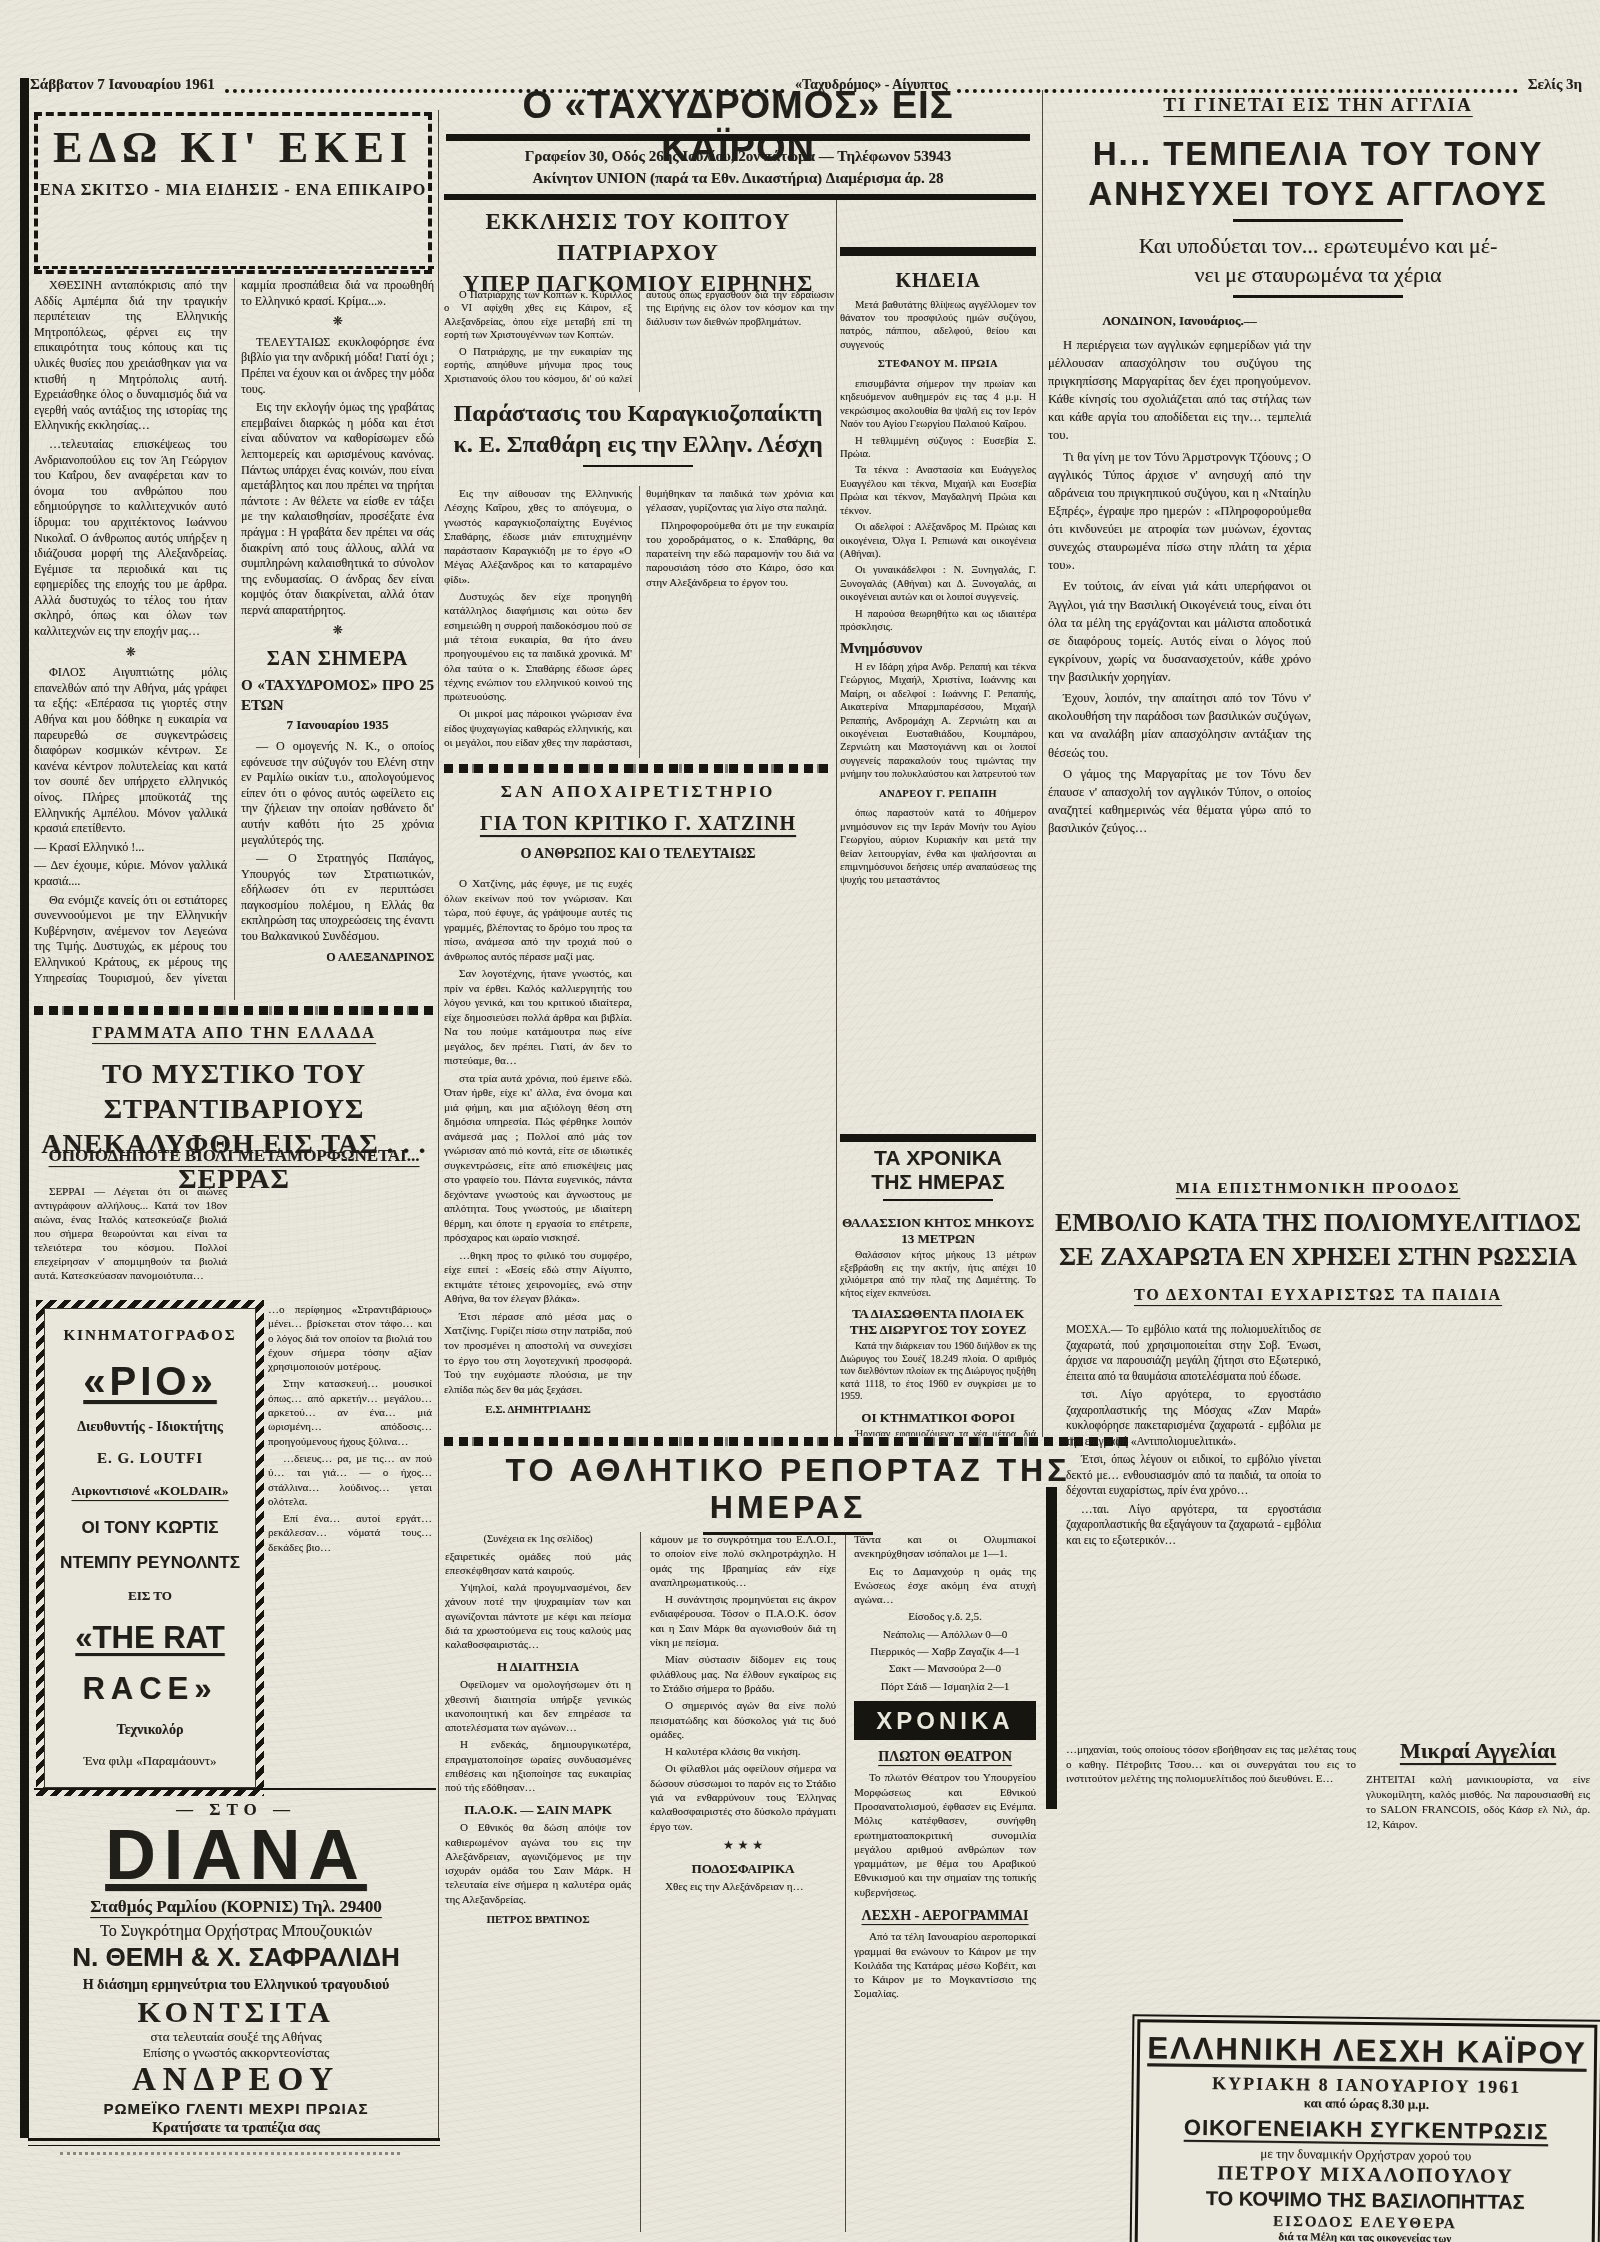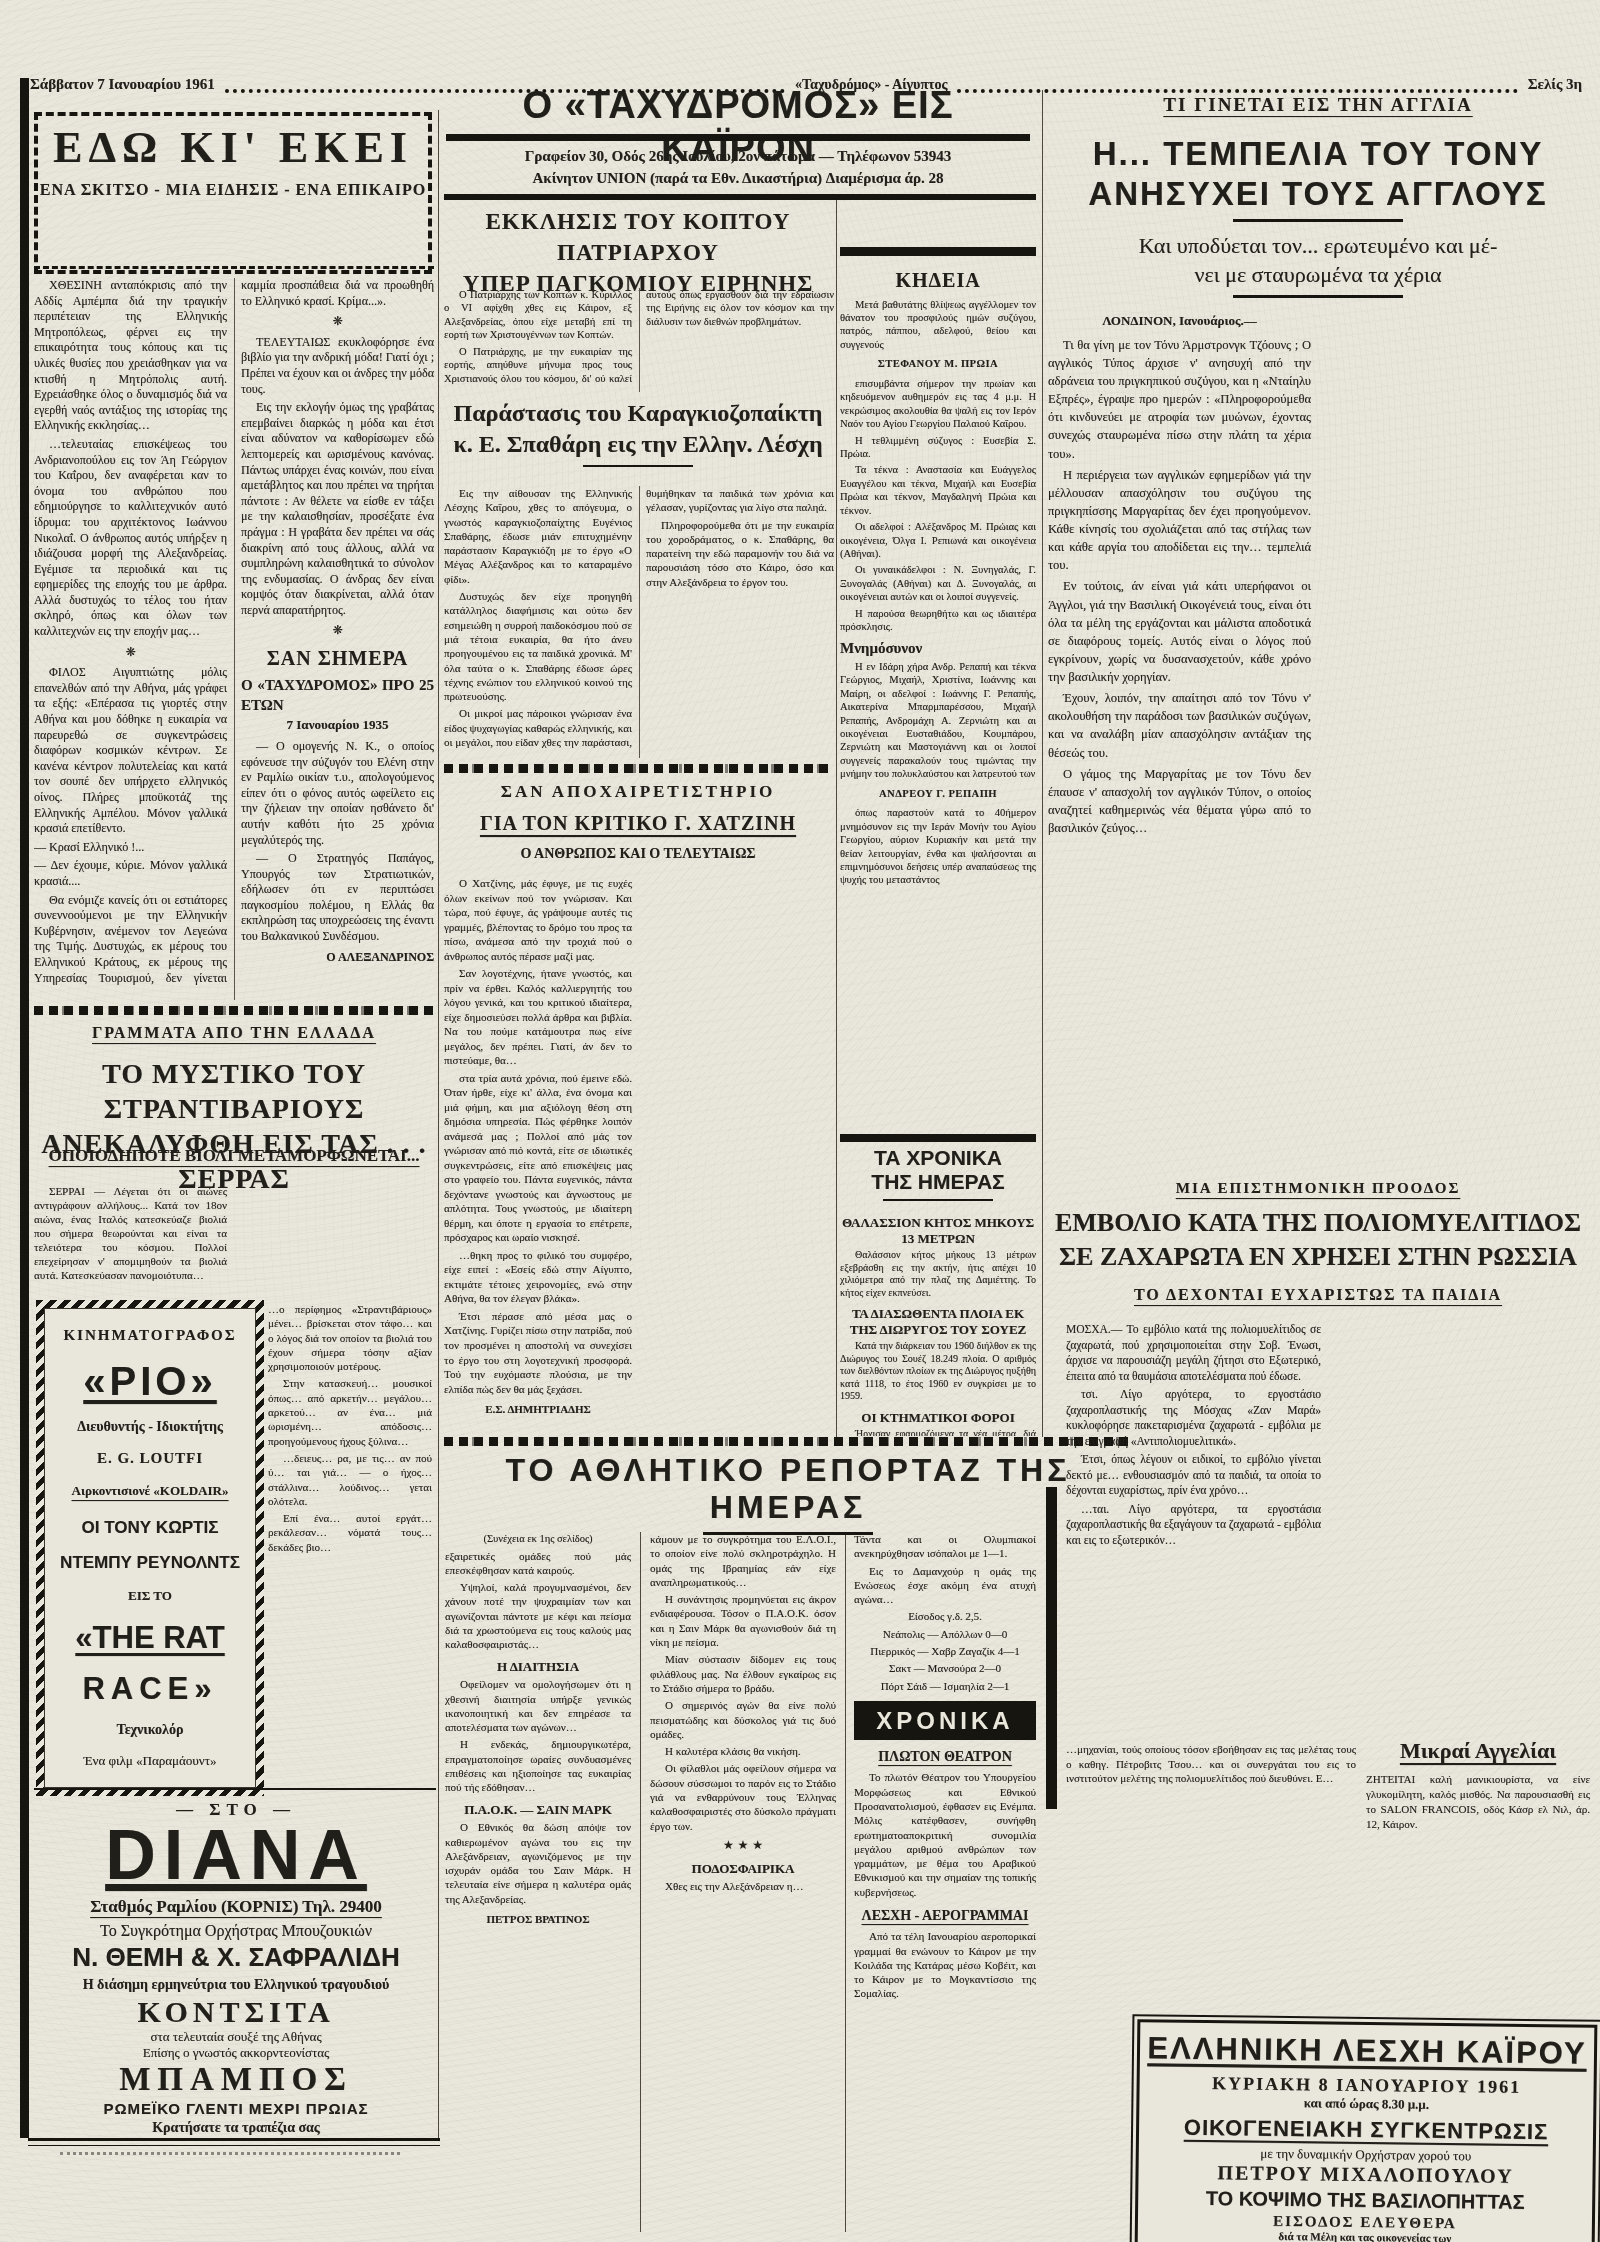--- a/index.html
+++ b/index.html
@@ -143,21 +143,21 @@
   <div class="abs ctr ink" style="left:38px;top:1800px;width:396px;">
     <div style="font-size:17px;font-weight:bold;letter-spacing:6px;">— ΣΤΟ —</div>
     <div class="sans uline" style="font-size:70px;font-weight:900;letter-spacing:8px;line-height:1.02;">DIANA</div>
     <div class="uline" style="font-size:17px;font-weight:bold;margin-top:6px;">Σταθμός Ραμλίου (ΚΟΡΝΙΣ) Τηλ. 29400</div>
     <div style="font-size:16px;margin-top:5px;">Το Συγκρότημα Ορχήστρας Μπουζουκιών</div>
     <div class="sans" style="font-size:26px;font-weight:900;margin-top:2px;">Ν. ΘΕΜΗ &amp; Χ. ΣΑΦΡΑΛΙΔΗ</div>
     <div style="font-size:14px;font-weight:bold;margin-top:4px;">Η διάσημη ερμηνεύτρια του Ελληνικού τραγουδιού</div>
     <div style="font-size:30px;font-weight:bold;letter-spacing:5px;margin-top:2px;">ΚΟΝΤΣΙΤΑ</div>
     <div style="font-size:13px;">στα τελευταία σουξέ της Αθήνας</div>
     <div style="font-size:13px;">Επίσης ο γνωστός ακκορντεονίστας</div>
-    <div style="font-size:33px;font-weight:bold;letter-spacing:7px;">ΜΠΑΜΠΟΣ</div>
+    <div style="font-size:33px;font-weight:bold;letter-spacing:7px;">ΑΝΔΡΕΟΥ</div>
     <div class="sans" style="font-size:15px;font-weight:bold;letter-spacing:1px;margin-top:2px;">ΡΩΜΕΪΚΟ ΓΛΕΝΤΙ ΜΕΧΡΙ ΠΡΩΙΑΣ</div>
     <div style="font-size:14px;font-weight:bold;margin-top:3px;">Κρατήσατε τα τραπέζια σας</div>
   </div>
   <div class="abs" style="left:28px;top:2138px;width:412px;border-top:3px solid #17150f;border-bottom:1px solid #17150f;height:4px;"></div>
   <div class="abs" style="left:60px;top:2152px;width:340px;border-top:3px dotted rgba(23,21,15,.45);"></div>
 
   <div class="abs ctr sans ink" style="left:444px;top:84px;width:588px;font-size:38px;font-weight:900;letter-spacing:1px;">Ο «ΤΑΧΥΔΡΟΜΟΣ» ΕΙΣ ΚΑΪΡΟΝ</div>
   <div class="hbar" style="left:446px;top:134px;width:584px;height:7px;"></div>
   <div class="abs ctr ink" style="left:444px;top:146px;width:588px;font-size:15px;font-weight:bold;line-height:1.45;">
     <div>Γραφείον 30, Οδός 26ης Ιουλίου, 2ον πάτωμα — Τηλέφωνον 53943</div>
@@ -285,22 +285,22 @@
     <div>ΑΝΗΣΥΧΕΙ ΤΟΥΣ ΑΓΓΛΟΥΣ</div>
     <div class="midrule2"></div>
   </div>
   <div class="abs ctr ink" style="left:1048px;top:232px;width:540px;font-size:22px;line-height:1.3;">
     <div>Και υποδύεται τον... ερωτευμένο και μέ-</div>
     <div>νει με σταυρωμένα τα χέρια</div>
     <div class="midrule2"></div>
   </div>
   <div class="abs cols2 ink" style="left:1048px;top:312px;width:540px;height:860px;font-size:12.5px;line-height:1.45;">
       <div class="blk s-date">ΛΟΝΔΙΝΟΝ, Ιανουάριος.—</div>
+      <div class="blk s-p">Η περιέργεια των αγγλικών εφημερίδων γιά την μέλλουσαν απασχόλησιν του συζύγου της πριγκηπίσσης Μαργαρίτας δεν έχει προηγούμενον. Κάθε κίνησίς του σχολιάζεται από τας στήλας των και κάθε αργία του αποδίδεται εις την… τεμπελιά του.</div>
       <div class="blk s-p">Τι θα γίνη με τον Τόνυ Άρμστρονγκ Τζόουνς ; Ο αγγλικός Τύπος άρχισε ν' ανησυχή από την αδράνεια του πριγκηπικού συζύγου, και η «Νταίηλυ Εξπρές», έγραψε προ ημερών : «Πληροφορούμεθα ότι κινδυνεύει με ατροφία των μυώνων, έχοντας συνεχώς σταυρωμένα πίσω στην πλάτη τα χέρια του».</div>
-      <div class="blk s-p">Η περιέργεια των αγγλικών εφημερίδων γιά την μέλλουσαν απασχόλησιν του συζύγου της πριγκηπίσσης Μαργαρίτας δεν έχει προηγούμενον. Κάθε κίνησίς του σχολιάζεται από τας στήλας των και κάθε αργία του αποδίδεται εις την… τεμπελιά του.</div>
       <div class="blk s-p">Εν τούτοις, άν είναι γιά κάτι υπερήφανοι οι Άγγλοι, γιά την Βασιλική Οικογένειά τους, είναι ότι όλα τα μέλη της εργάζονται και μάλιστα αποδοτικά σε διαφόρους τομείς. Αυτός είναι ο λόγος πού εγκρίνουν, χωρίς να δυσανασχετούν, κάθε χρόνο την βασιλικήν χορηγίαν.</div>
       <div class="blk s-p">Έχουν, λοιπόν, την απαίτησι από τον Τόνυ ν' ακολουθήση την παράδοσι των βασιλικών συζύγων, και να αναλάβη μίαν απασχόλησιν αντάξιαν της θέσεώς του.</div>
       <div class="blk s-p">Ο γάμος της Μαργαρίτας με τον Τόνυ δεν έπαυσε ν' απασχολή τον αγγλικόν Τύπον, ο οποίος αναζητεί καθημερινώς νέα θέματα γύρω από το βασιλικόν ζεύγος…</div>
     </div>
 
   <div class="abs ctr ink" style="left:1048px;top:1180px;width:540px;font-size:15px;font-weight:bold;letter-spacing:2px;">
     <span class="uline">ΜΙΑ ΕΠΙΣΤΗΜΟΝΙΚΗ ΠΡΟΟΔΟΣ</span>
   </div>
   <div class="abs ctr ink" style="left:1044px;top:1206px;width:548px;font-size:26px;font-weight:900;line-height:1.3;">
     <div>ΕΜΒΟΛΙΟ ΚΑΤΑ ΤΗΣ ΠΟΛΙΟΜΥΕΛΙΤΙΔΟΣ</div>

